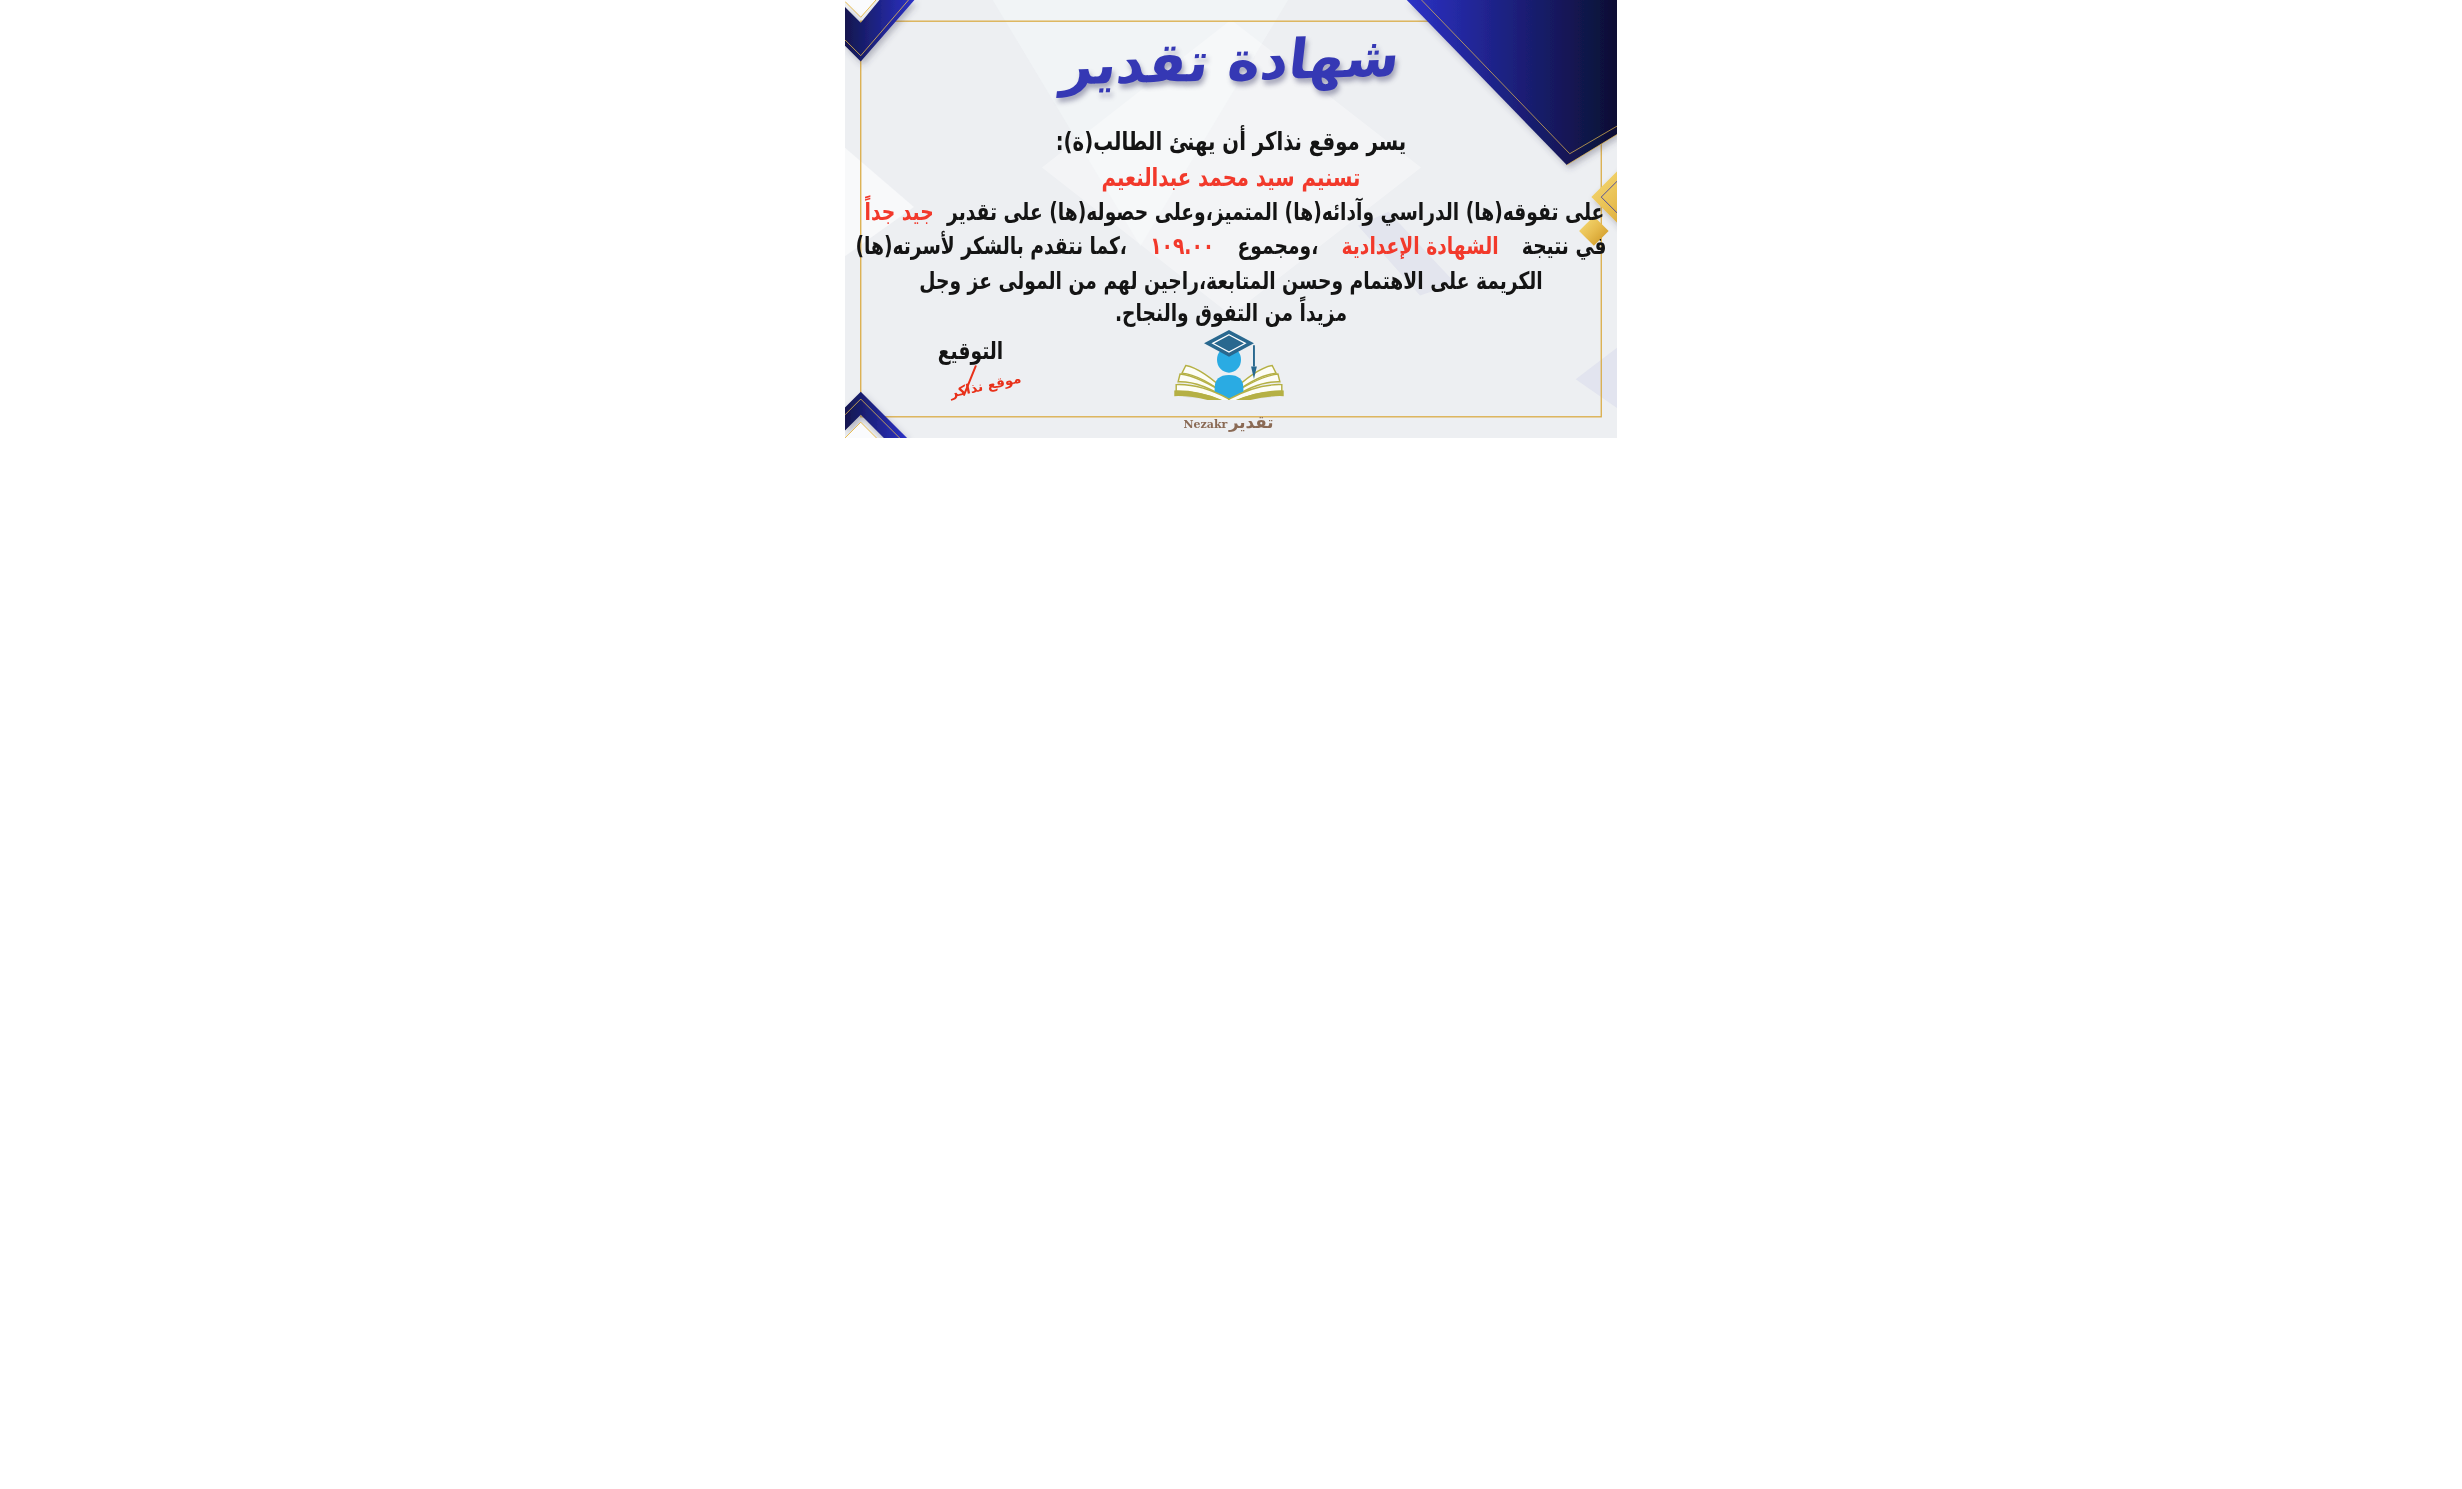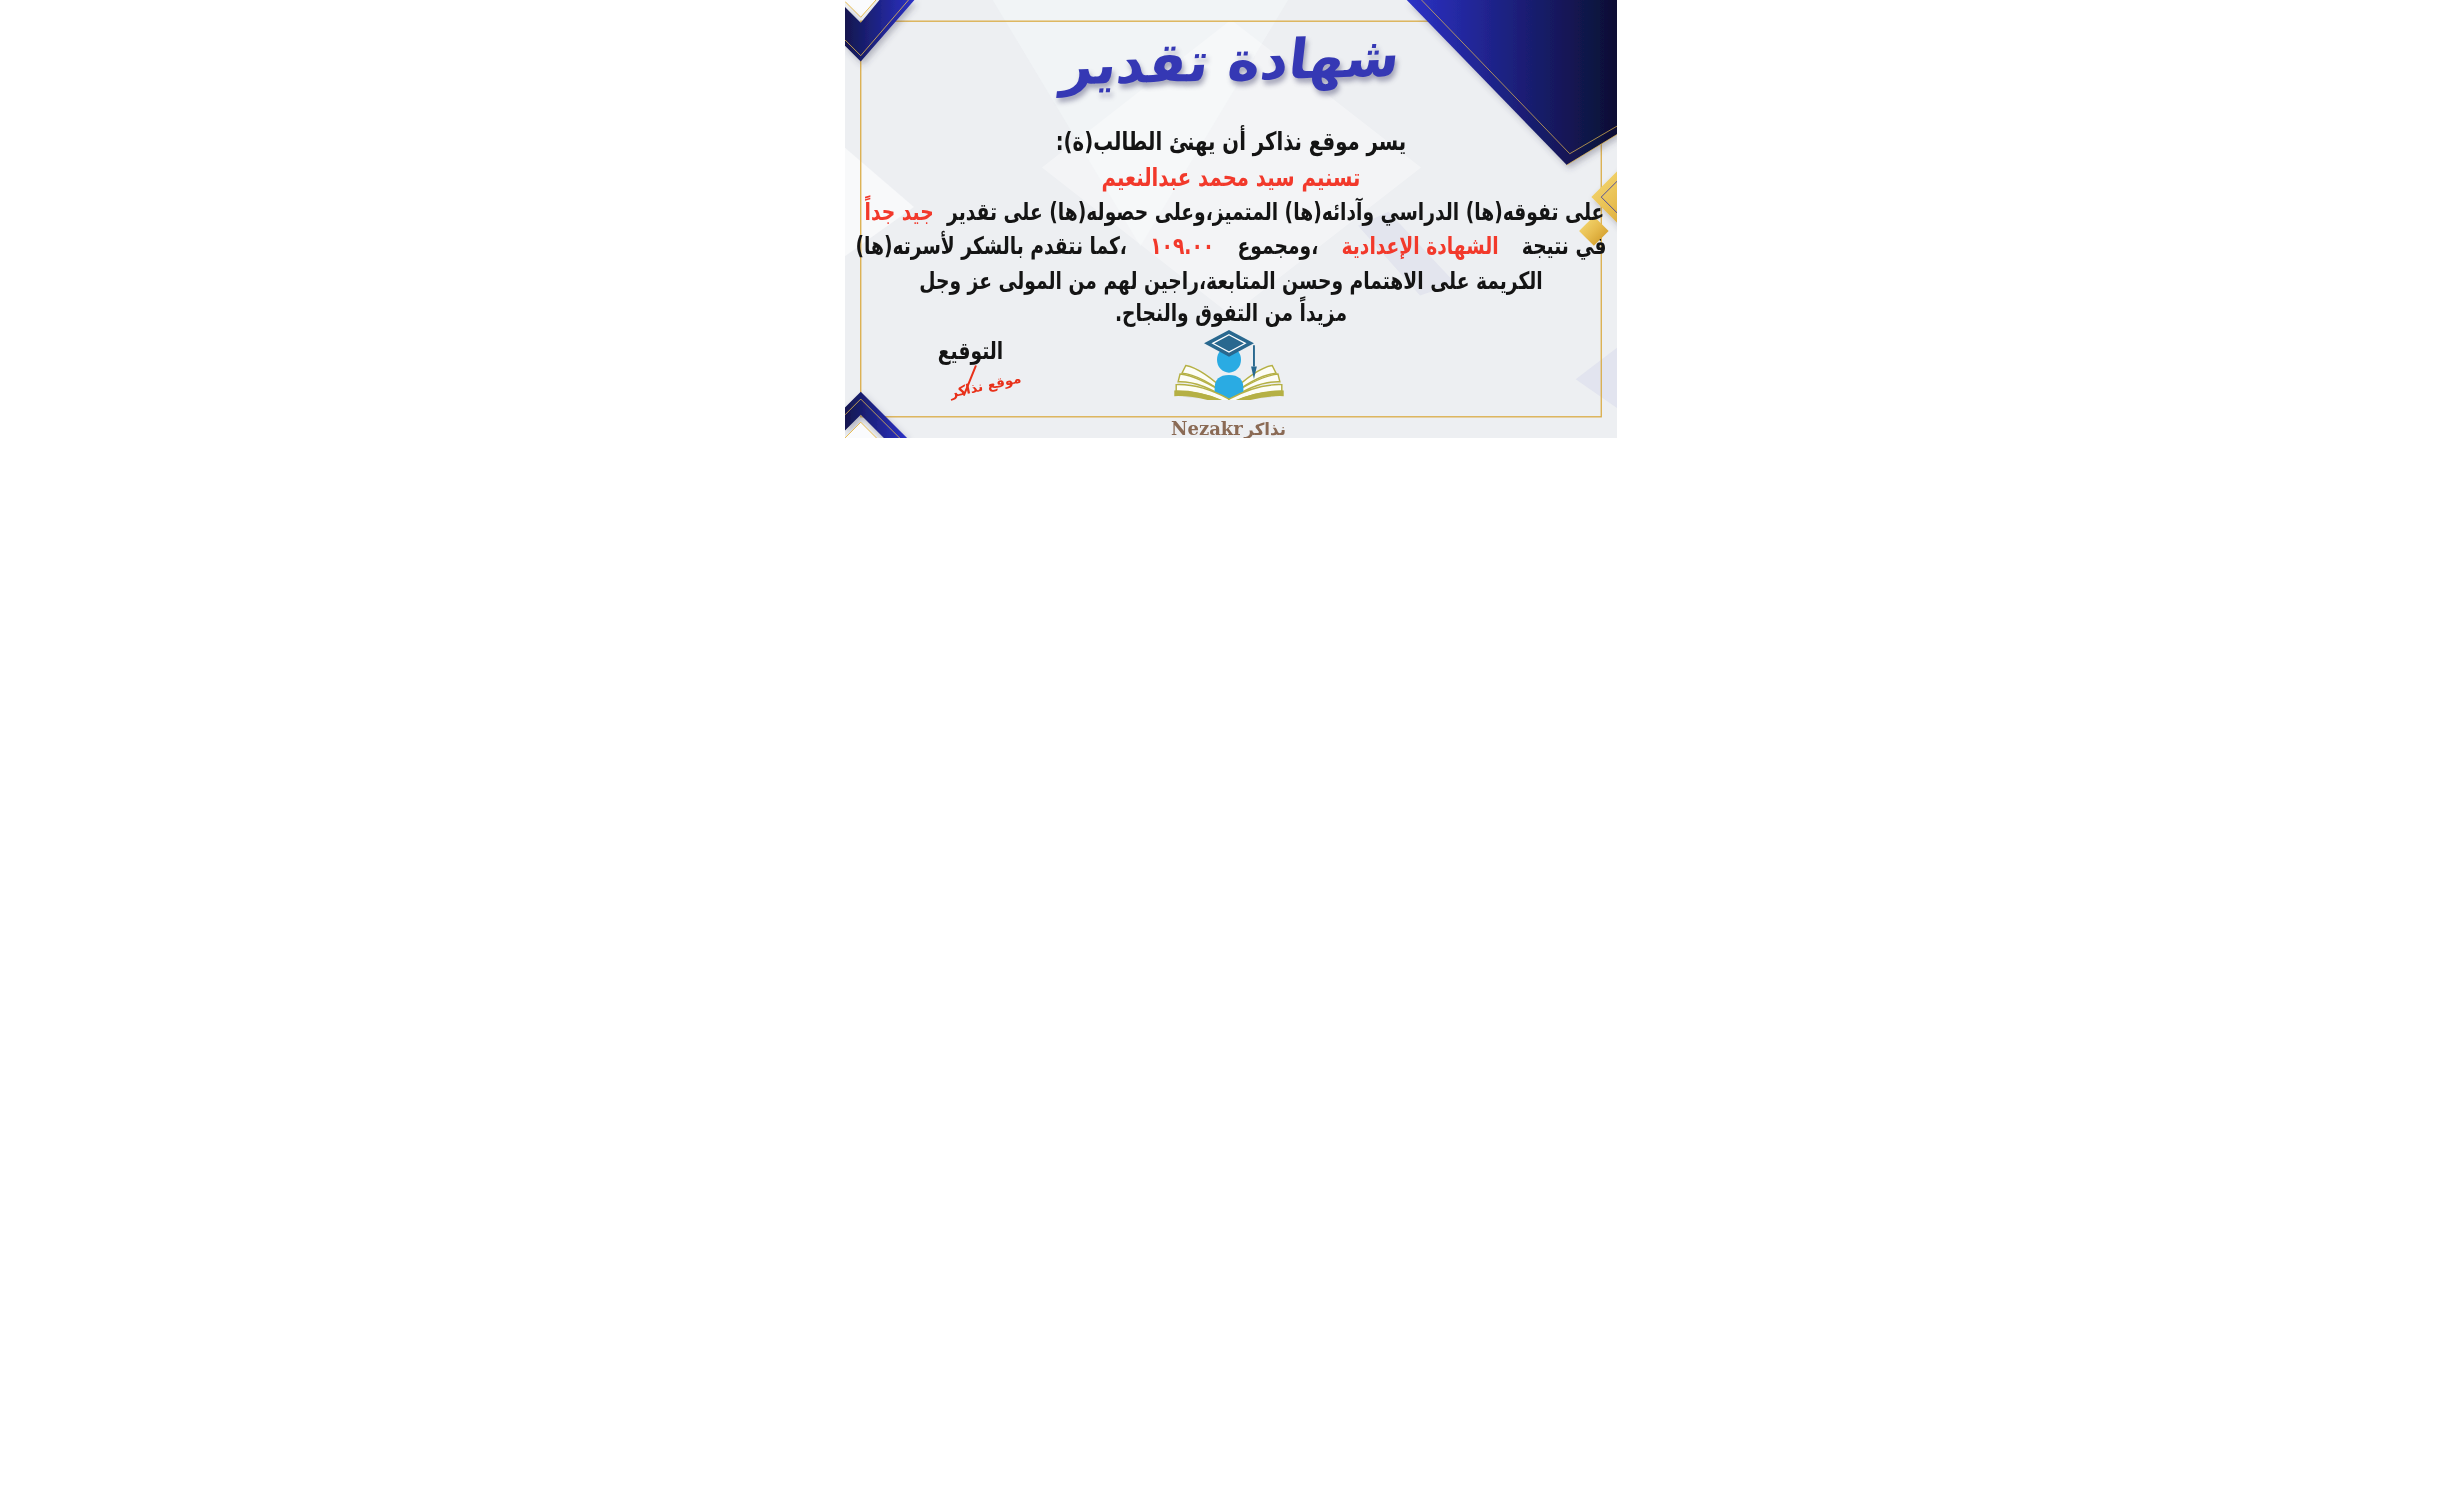--- a/index.html
+++ b/index.html
@@ -28,21 +28,21 @@
   .red-pad-sm{color:#f2392b;margin:0 6.9px;}
   .sig-label{left:64px;top:340px;width:123px;text-align:center;font-size:18.7px;
     font-weight:bold;color:#141414;direction:rtl;}
   .sig-script{left:101px;top:378px;width:79px;text-align:center;font-size:13.3px;
     font-weight:bold;color:#e8311a;transform:rotate(-12deg);direction:rtl;}
   .sig-stroke{left:124px;top:364px;width:1.5px;height:32.5px;background:#e8311a;
     border-radius:1px;transform:rotate(22deg);}
   .logo{left:318px;top:328px;width:132px;height:72px;}
   .logo-text{left:304px;top:396px;width:159px;display:flex;justify-content:center;
     align-items:baseline;direction:ltr;gap:1.5px;}
-  .logo-latin{font-family:"DejaVu Serif",serif;font-weight:bold;font-size:18px;color:#8a6a55;margin-top:22px;}
+  .logo-latin{font-family:"DejaVu Serif",serif;font-weight:bold;font-size:11px;color:#8a6a55;margin-top:22px;}
   .logo-arabic{font-weight:bold;font-size:16.7px;color:#8a6a55;}
 </style>
 </head>
 <body>
 
 <div class="cert">
 
   <svg class="deco" viewBox="0 0 1568 889" preserveAspectRatio="none">
     <defs>
       <linearGradient id="blueTL" x1="0" y1="0" x2="1" y2="0">
@@ -151,17 +151,17 @@
     <g>
       <polygon points="130,4 182,32 130,60 78,32" fill="#29688f"></polygon>
       <polygon points="130,14 164,32 130,50 96,32" fill="none" stroke="#ffffff" stroke-width="2.5"></polygon>
       <path d="M182,36 L182,80" stroke="#29688f" stroke-width="4" fill="none"></path>
       <polygon points="176,80 188,80 182,106" fill="#29688f"></polygon>
     </g>
   </svg>
 
   <div class="abs logo-text">
     <span class="logo-latin">Nezakr</span>
-    <span class="logo-arabic">نذاكر</span>
+    <span class="logo-arabic">تقدير</span>
   </div>
 
 </div>
 
 
 </body></html>

